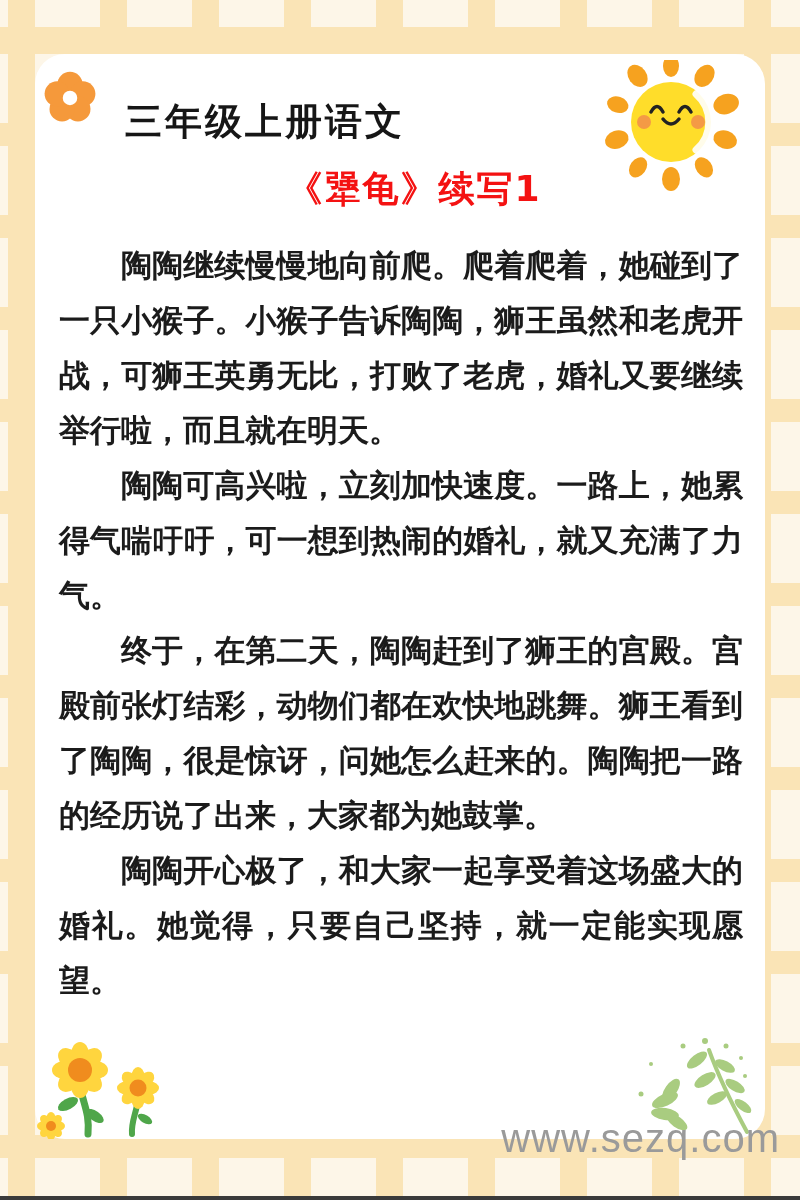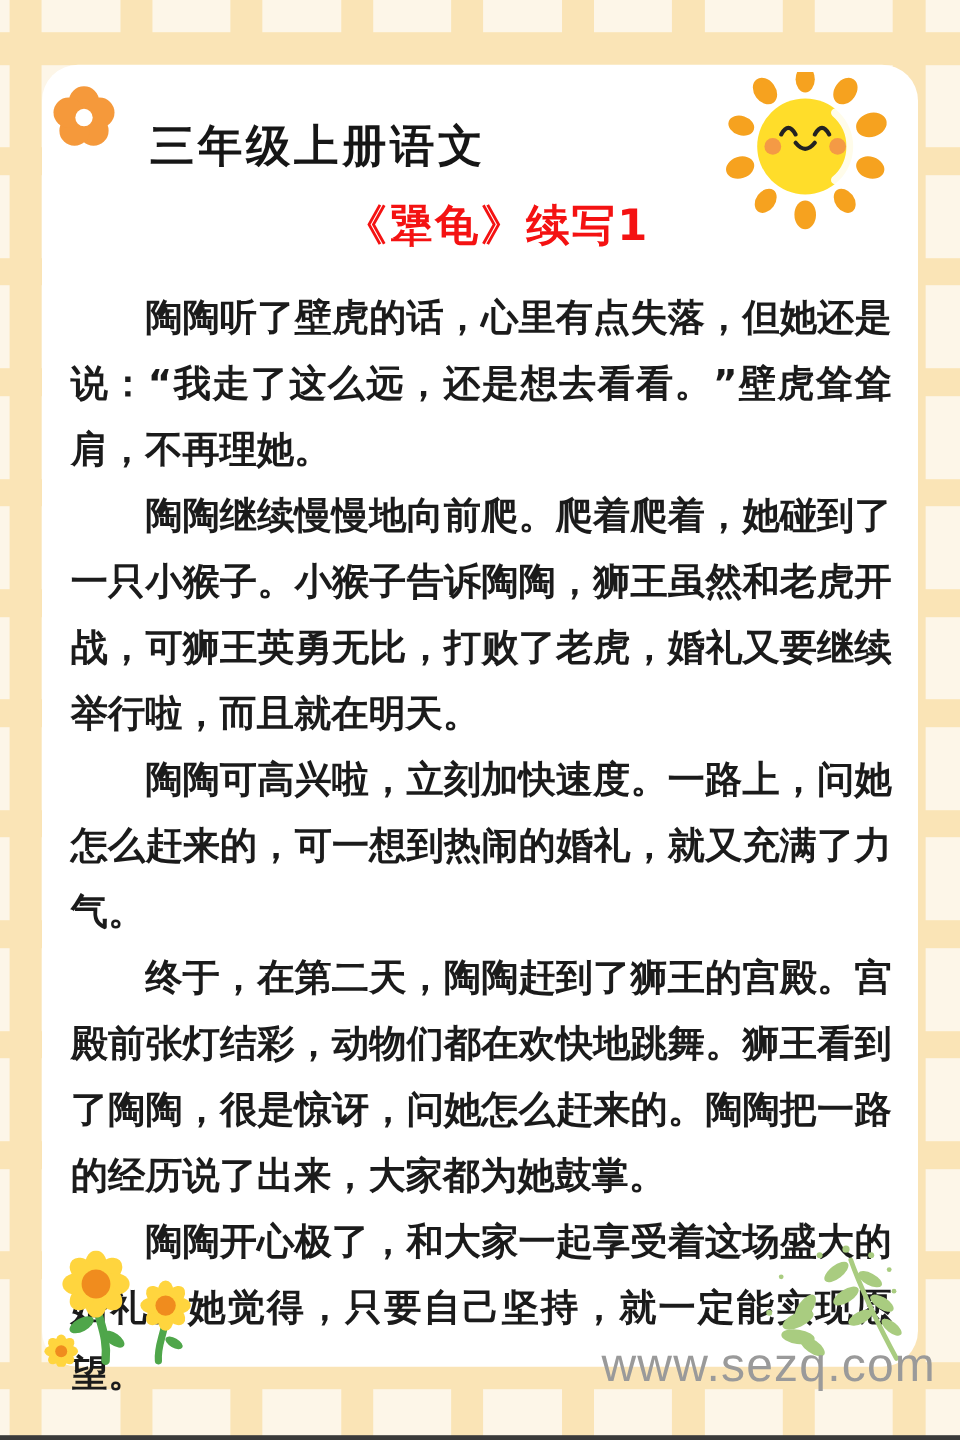--- a/index.html
+++ b/index.html
@@ -110,23 +110,22 @@
     <path d="M80,52 Q86,41 92,52" stroke="#222222" stroke-width="3.5" fill="none" stroke-linecap="round"></path>
     <path d="M64,59 Q72,69 80,59" stroke="#222222" stroke-width="3.5" fill="none" stroke-linecap="round"></path>
     <circle cx="45" cy="62" r="7" fill="#F49A45"></circle>
     <circle cx="99" cy="62" r="7" fill="#F49A45"></circle>
   </svg>
 
   <h1 class="title">三年级上册语文</h1>
   <h2 class="subtitle">《犟龟》续写1</h2>
 
   <div class="story">
-    <p>陶陶听了壁虎的话，心里有点失落，但她还是说：“我走了这么远，还是想去看看。”壁虎耸耸肩，不再理她。</p>
     <p>陶陶继续慢慢地向前爬。爬着爬着，她碰到了一只小猴子。小猴子告诉陶陶，狮王虽然和老虎开战，可狮王英勇无比，打败了老虎，婚礼又要继续举行啦，而且就在明天。</p>
-    <p>陶陶可高兴啦，立刻加快速度。一路上，问她怎么赶来的，可一想到热闹的婚礼，就又充满了力气。</p>
+    <p>陶陶可高兴啦，立刻加快速度。一路上，她累得气喘吁吁，可一想到热闹的婚礼，就又充满了力气。</p>
     <p>终于，在第二天，陶陶赶到了狮王的宫殿。宫殿前张灯结彩，动物们都在欢快地跳舞。狮王看到了陶陶，很是惊讶，问她怎么赶来的。陶陶把一路的经历说了出来，大家都为她鼓掌。</p>
     <p>陶陶开心极了，和大家一起享受着这场盛大的婚礼。她觉得，只要自己坚持，就一定能实现愿望。</p>
   </div>
 
   <svg class="flowers-bl" viewBox="0 0 160 97">
 
     <path d="M45,42 C47,60 55,70 53,92" stroke="#4FA64A" stroke-width="7" fill="none" stroke-linecap="round"></path>
     <ellipse cx="33" cy="62" rx="11" ry="5.5" fill="#4FA64A" transform="rotate(-28,33,62)"></ellipse>
     <ellipse cx="60" cy="74" rx="10" ry="5" fill="#4FA64A" transform="rotate(35,60,74)"></ellipse>
     <g fill="#FFD53E">

